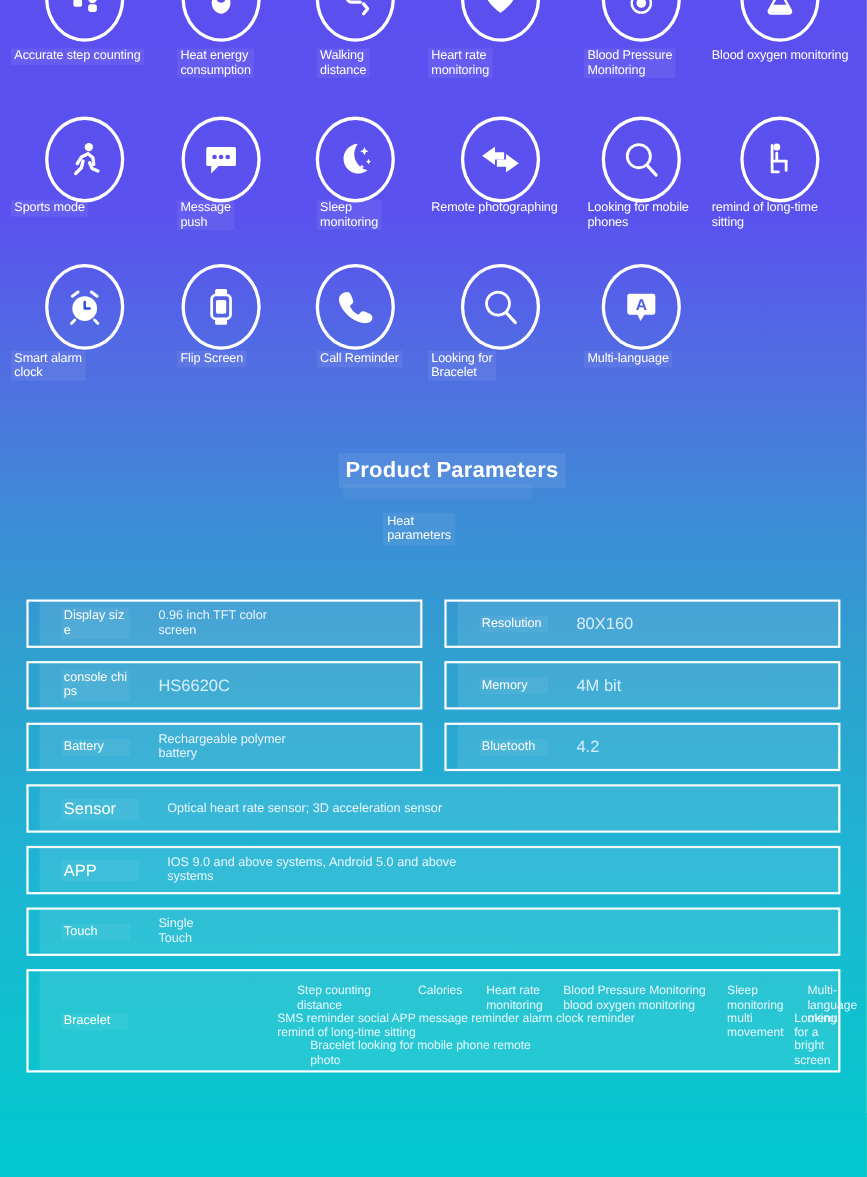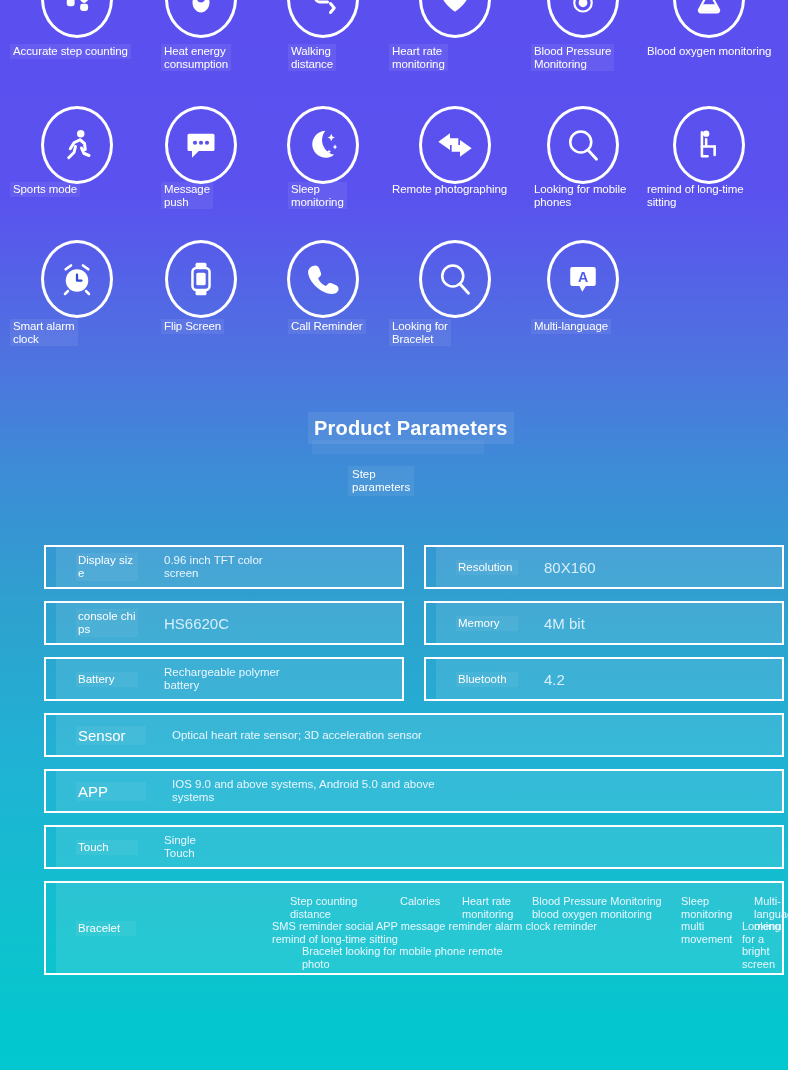--- a/index.html
+++ b/index.html
@@ -94,21 +94,20 @@
     background: rgba(255,255,255,0.07);
     padding: 2px 4px;
   }
 
   
   .spec-area {
     position: absolute;
     left: 0;
     top: 545px;
     width: 788px;
-    padding-left: 20px;
   }
 
   .spec-grid {
     display: flex;
     flex-wrap: wrap;
     gap: 0;
   }
 
   .spec-row {
     border: 2px solid #ffffff;
@@ -382,21 +381,21 @@
           <text x="24" y="28" font-family="Liberation Sans, sans-serif" font-size="20" font-weight="bold" fill="#4f5bea" text-anchor="middle">A</text>
         </svg>
       </div>
       <div class="feat-label" style="position: absolute; left: 531px; top: 319px;">Multi-language</div>
     </div>
   </div>
 
 <div>
   <div class="title-main">Product Parameters</div>
   <div class="title-ghost"></div>
-  <div class="title-sub">Step
+  <div class="title-sub">Heat
 parameters</div>
 </div>
 
 <div class="spec-area">
   <div class="spec-grid" id="spec-grid">
       <div class="spec-row half left">
         <div class="spec-accent"></div>
         <div class="spec-body">
           <div class="spec-label">Display size</div>
           <div class="spec-value">0.96 inch TFT color

